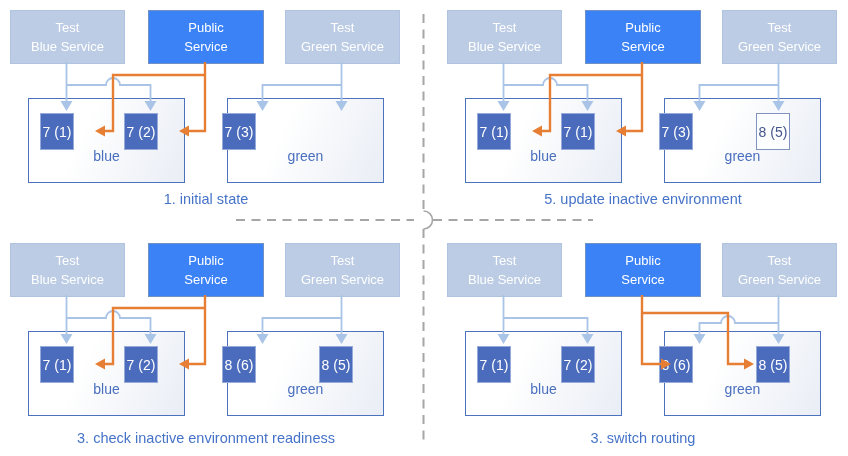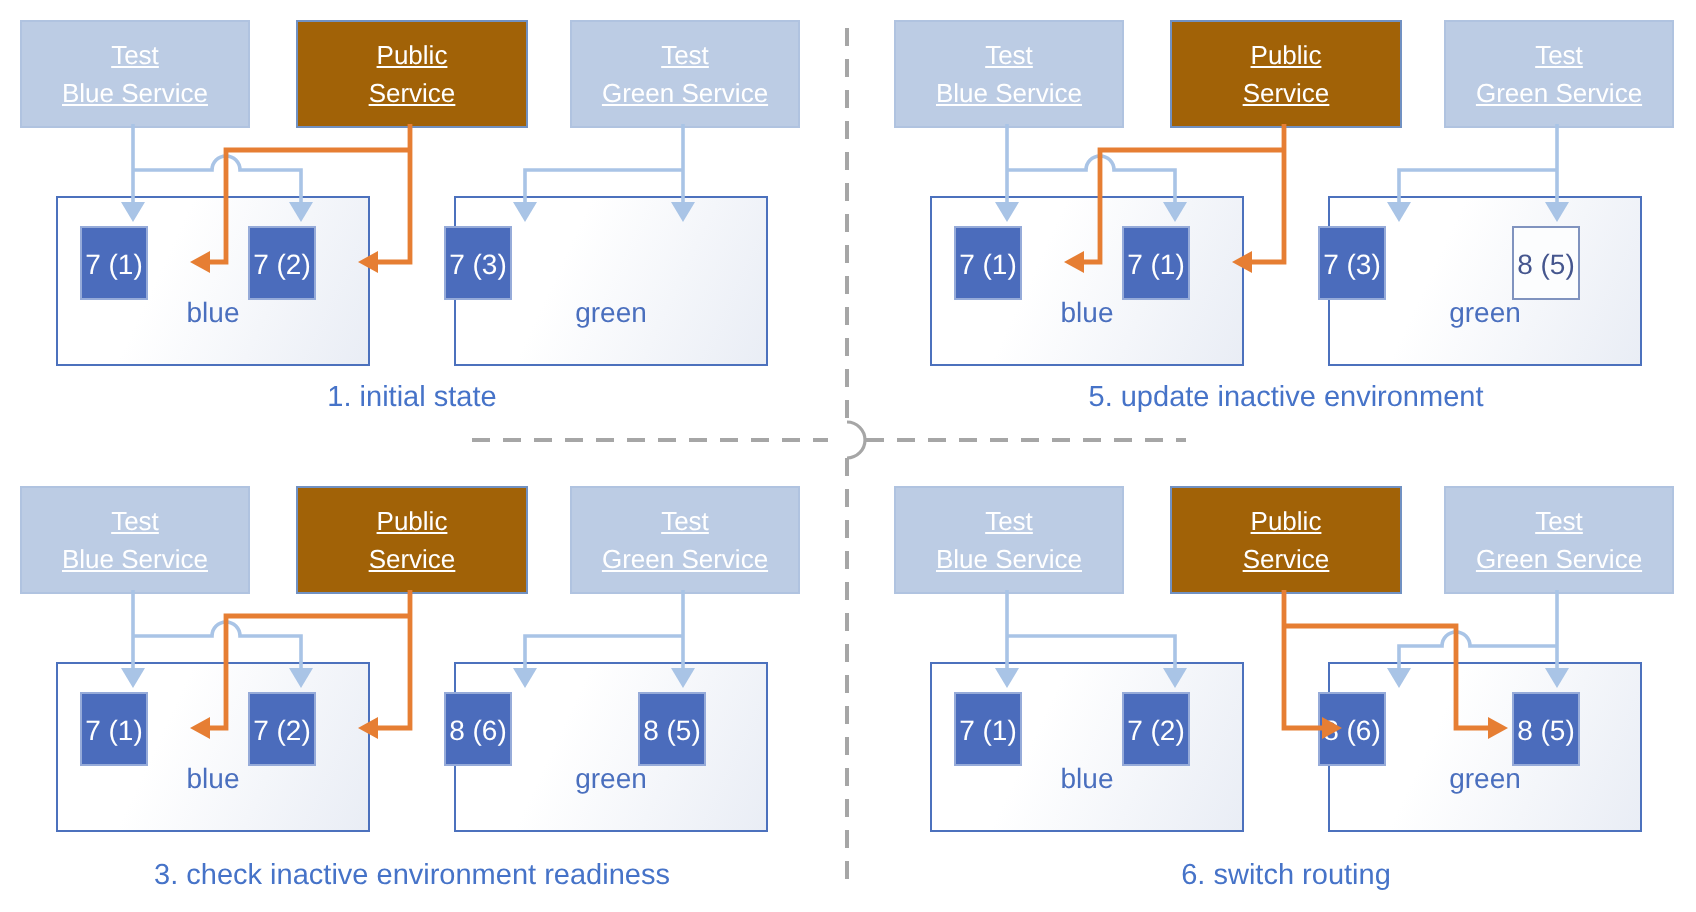--- a/index.html
+++ b/index.html
@@ -12,24 +12,24 @@
   .panel--p2{left:424px;top:0}
   .panel--p3{left:0;top:228px}
   .panel--p4{left:424px;top:228px}
   .panel-inner{position:absolute;left:0;top:0;width:424px;height:228px;}
   .panel--right .panel-inner{left:13px;}
   .panel--bottom .panel-inner{top:5px;}
 
   .svc{
     position:absolute;top:10px;width:113px;height:52px;
     display:flex;flex-direction:column;justify-content:center;align-items:center;
-    color:#ffffff;font-size:13px;line-height:19px;text-align:center;text-decoration:underline;
+    color:#ffffff;font-size:13px;line-height:19px;text-align:center;
   }
   .svc--light{background:#bccce4;border:1px solid #b0c3e0;}
-  .svc--public{background:#a16207;border:1px solid #7191c2;width:114px;}
+  .svc--public{background:#3b82f6;border:1px solid #7191c2;width:114px;}
   .svc-blue{left:10px}
   .svc-public{left:148px}
   .svc-green{left:285px}
 
   .env{
     position:absolute;top:98px;width:157px;height:85px;
     border:1.4px solid #4c71bd;
     background:linear-gradient(115deg,#ffffff 35%,#e9edf5 100%);
     box-sizing:border-box;
   }
@@ -254,21 +254,21 @@
         </g>
         <g stroke="#e67e33" stroke-width="2.4" fill="none">
           <path d="M205,62 V131 H224"></path>
           <path d="M205,80 H291 V131 H307"></path>
         </g>
         <g fill="#e67e33">
           <polygon points="234,131 224,125.5 224,136.5"></polygon>
           <polygon points="317,131 307,125.5 307,136.5"></polygon>
         </g>
       </svg>
-      <div class="caption">6. switch routing</div>
+      <div class="caption">3. switch routing</div>
     </div>
   </div>
 
   <svg class="divider-layer" width="848" height="456" viewBox="0 0 848 456">
     <g stroke="#a6a6a6" fill="none">
       <path stroke-width="2" stroke-dasharray="9 6.5" d="M423.5,14 V211"></path>
       <path stroke-width="2" stroke-dasharray="9 6.5" d="M423.5,229 V446"></path>
       <path stroke-width="1.6" d="M423.5,211 a9,9 0 0 1 0,18"></path>
       <path stroke-width="2" stroke-dasharray="9 6.5" d="M236,220 H414"></path>
       <path stroke-width="2" stroke-dasharray="9 6.5" d="M433,220 H593"></path>

